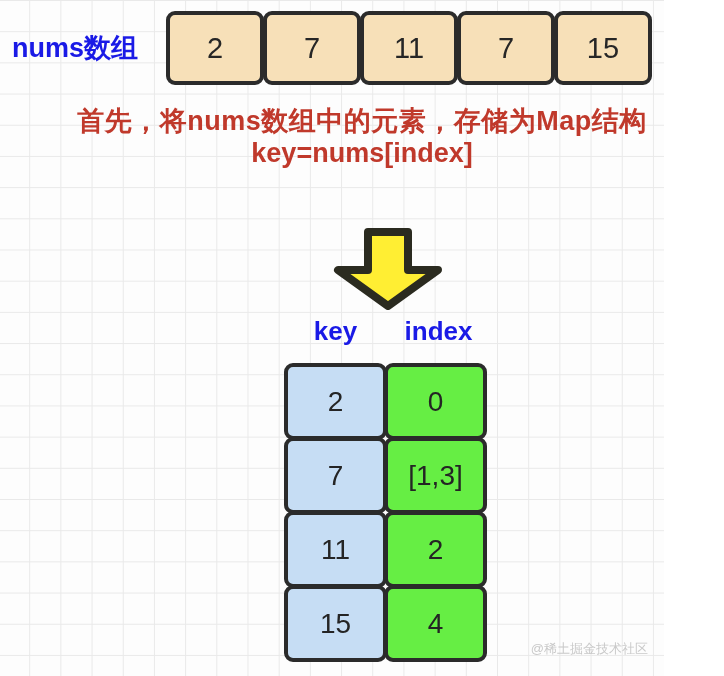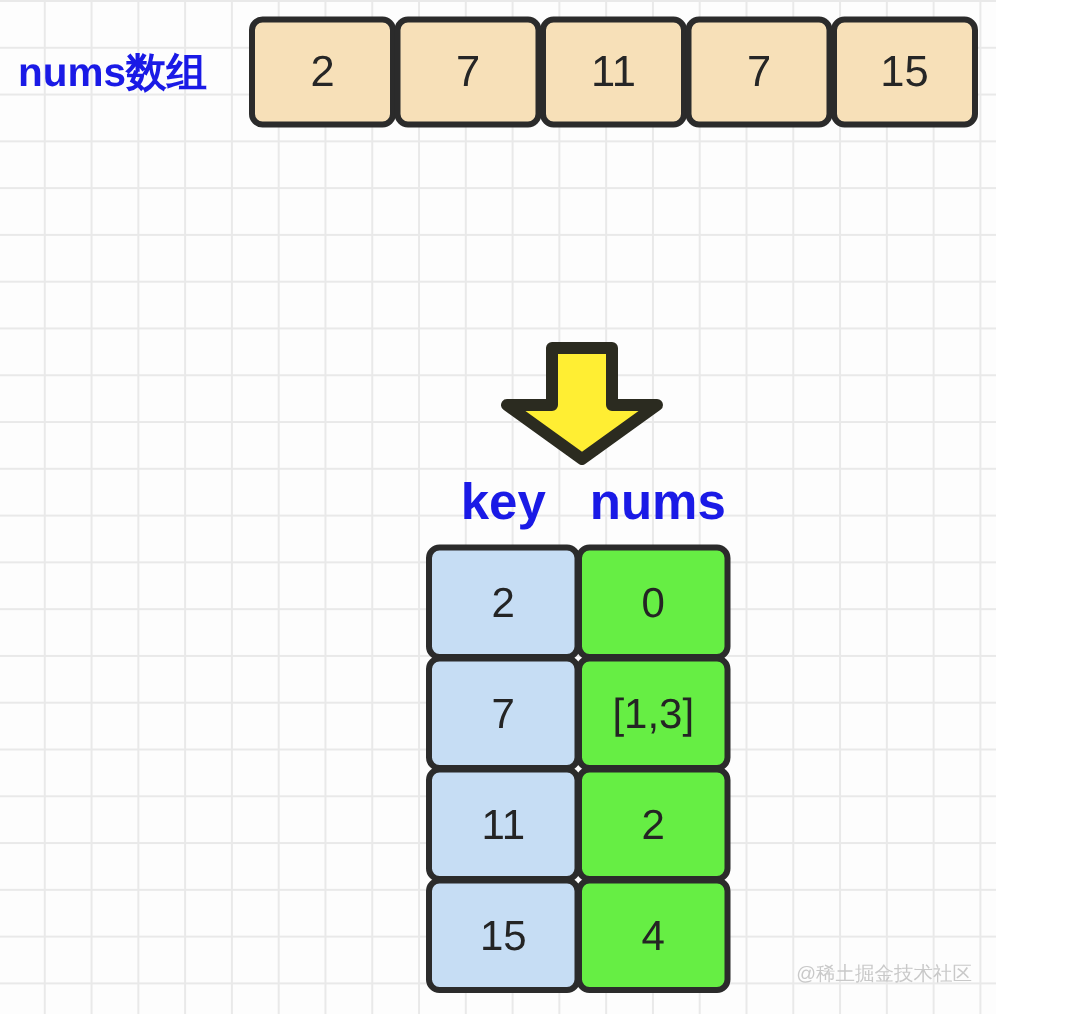--- a/index.html
+++ b/index.html
@@ -96,21 +96,21 @@
   .kv-headers {
     position: absolute;
     left: 284px;
     top: 316px;
     width: 206px;
     display: flex;
   }
   .kv-header {
     width: 103px;
     text-align: center;
-    font-size: 34px;
+    font-size: 26px;
     font-weight: bold;
     color: #1a1ae6;
   }
 
   
   .map-table {
     position: absolute;
     left: 284px;
     top: 363px;
   }
@@ -158,31 +158,33 @@
 
   <div class="array-row">
     <div class="array-cell">2</div>
     <div class="array-cell">7</div>
     <div class="array-cell">11</div>
     <div class="array-cell">7</div>
     <div class="array-cell">15</div>
   </div>
 
   <div class="caption">
+    <span class="caption-line cn">首先，将nums数组中的元素，存储为Map结构</span>
+    <span class="caption-line">key=nums[index]</span>
   </div>
 
   <div class="arrow-wrap">
     <svg width="114" height="82" viewBox="0 0 114 82" xmlns="http://www.w3.org/2000/svg">
       <polygon points="37,4 77,4 77,42 107,42 57,78 7,42 37,42" fill="#ffee33" stroke="#2b2b20" stroke-width="8" stroke-linejoin="round"></polygon>
     </svg>
   </div>
 
   <div class="kv-headers">
     <div class="kv-header">key</div>
-    <div class="kv-header">nums</div>
+    <div class="kv-header">index</div>
   </div>
 
   <div class="map-table">
     <div class="map-row">
       <div class="map-cell key">2</div>
       <div class="map-cell value">0</div>
     </div>
     <div class="map-row">
       <div class="map-cell key">7</div>
       <div class="map-cell value">[1,3]</div>

